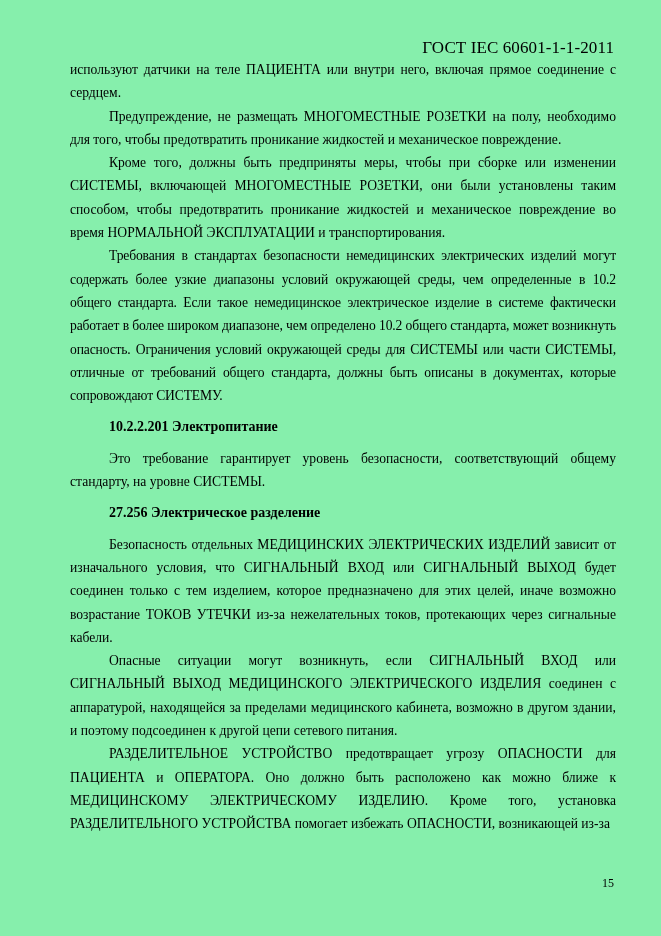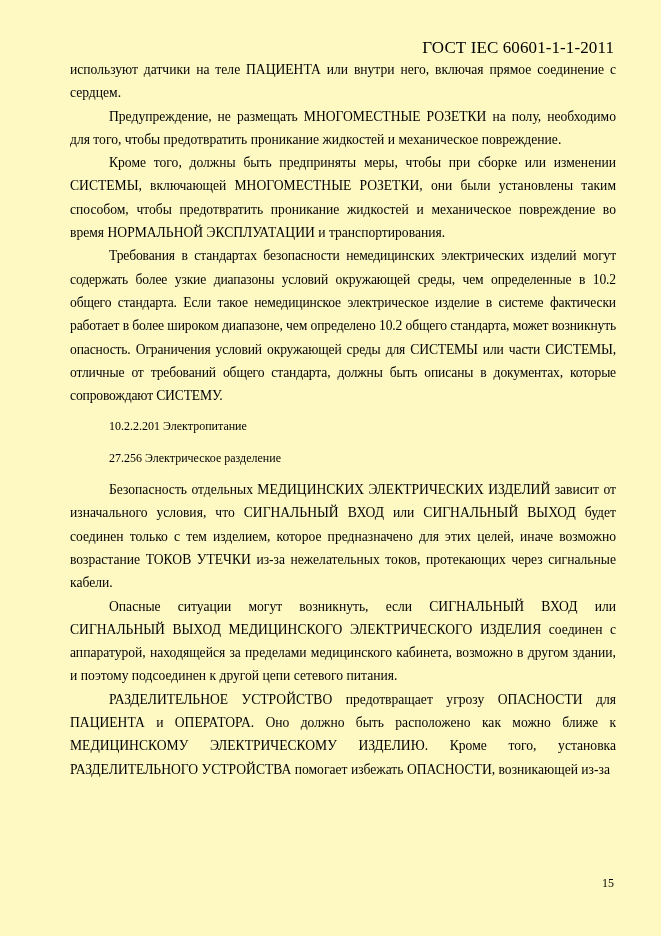--- a/index.html
+++ b/index.html
@@ -1,41 +1,42 @@
 <!DOCTYPE html>
 <html><head>
 <meta charset="utf-8">
 <style>
   html, body { margin: 0; padding: 0; background: #ffffff; }
   body { width: 661px; height: 936px; position: relative; overflow: hidden;
          font-family: "Liberation Serif", "DejaVu Serif", serif; color: #000; }
-  .page { position: absolute; left: 0; top: 0; width: 661px; height: 936px; background: #fef9c3; }
+  .page { position: absolute; left: 0; top: 0; width: 661px; height: 936px; background: #86efac; }
   .header { position: absolute; right: 47px; top: 38px; font-size: 17px; letter-spacing: 0.1px; }
   .body { position: absolute; left: 70px; top: 58px; width: 546px; font-size: 13.6px; line-height: 23.3px; }
   .p { margin: 0; text-align: justify; text-indent: 39px; }
   .p.noindent { text-indent: 0; }
-  .h { margin: 0; font-weight: normal; text-indent: 39px; font-size: 12px; }
+  .h { margin: 0; font-weight: bold; text-indent: 39px; font-size: 14px; }
   .gap-h-before { margin-top: 8px; }
   .gap-h-after { margin-bottom: 8px; }
   .tight { letter-spacing: -0.15px; }
   .pagenum { position: absolute; right: 47px; top: 876px; font-size: 12px; }
 </style>
 </head>
 <body>
 
 <div class="page">
   <div class="header">ГОСТ IEC 60601-1-1-2011</div>
 
   <div class="body">
     <p class="p noindent">используют датчики на теле ПАЦИЕНТА или внутри него, включая прямое соединение с сердцем.</p>
     <p class="p">Предупреждение, не размещать МНОГОМЕСТНЫЕ РОЗЕТКИ на полу, необходимо для того, чтобы предотвратить проникание жидкостей и механическое повреждение.</p>
     <p class="p">Кроме того, должны быть предприняты меры, чтобы при сборке или изменении СИСТЕМЫ, включающей МНОГОМЕСТНЫЕ РОЗЕТКИ, они были установлены таким способом, чтобы предотвратить проникание жидкостей и механическое повреждение во время НОРМАЛЬНОЙ ЭКСПЛУАТАЦИИ и транспортирования.</p>
     <p class="p tight">Требования в стандартах безопасности немедицинских электрических изделий могут содержать более узкие диапазоны условий окружающей среды, чем определенные в 10.2 общего стандарта. Если такое немедицинское электрическое изделие в системе фактически работает в более широком диапазоне, чем определено 10.2 общего стандарта, может возникнуть опасность. Ограничения условий окружающей среды для СИСТЕМЫ или части СИСТЕМЫ, отличные от требований общего стандарта, должны быть описаны в документах, которые сопровождают СИСТЕМУ.</p>
 
     <p class="h gap-h-before gap-h-after">10.2.2.201 Электропитание</p>
+    <p class="p">Это требование гарантирует уровень безопасности, соответствующий общему стандарту, на уровне СИСТЕМЫ.</p>
 
     <p class="h gap-h-before gap-h-after">27.256 Электрическое разделение</p>
     <p class="p">Безопасность отдельных МЕДИЦИНСКИХ ЭЛЕКТРИЧЕСКИХ ИЗДЕЛИЙ зависит от изначального условия, что СИГНАЛЬНЫЙ ВХОД или СИГНАЛЬНЫЙ ВЫХОД будет соединен только с тем изделием, которое предназначено для этих целей, иначе возможно возрастание ТОКОВ УТЕЧКИ из-за нежелательных токов, протекающих через сигнальные кабели.</p>
     <p class="p">Опасные ситуации могут возникнуть, если СИГНАЛЬНЫЙ ВХОД или СИГНАЛЬНЫЙ ВЫХОД МЕДИЦИНСКОГО ЭЛЕКТРИЧЕСКОГО ИЗДЕЛИЯ соединен с аппаратурой, находящейся за пределами медицинского кабинета, возможно в другом здании, и поэтому подсоединен к другой цепи сетевого питания.</p>
     <p class="p">РАЗДЕЛИТЕЛЬНОЕ УСТРОЙСТВО предотвращает угрозу ОПАСНОСТИ для ПАЦИЕНТА и ОПЕРАТОРА. Оно должно быть расположено как можно ближе к МЕДИЦИНСКОМУ ЭЛЕКТРИЧЕСКОМУ ИЗДЕЛИЮ. Кроме того, установка РАЗДЕЛИТЕЛЬНОГО УСТРОЙСТВА помогает избежать ОПАСНОСТИ, возникающей из-за</p>
   </div>
 
   <div class="pagenum">15</div>
 </div>
 

